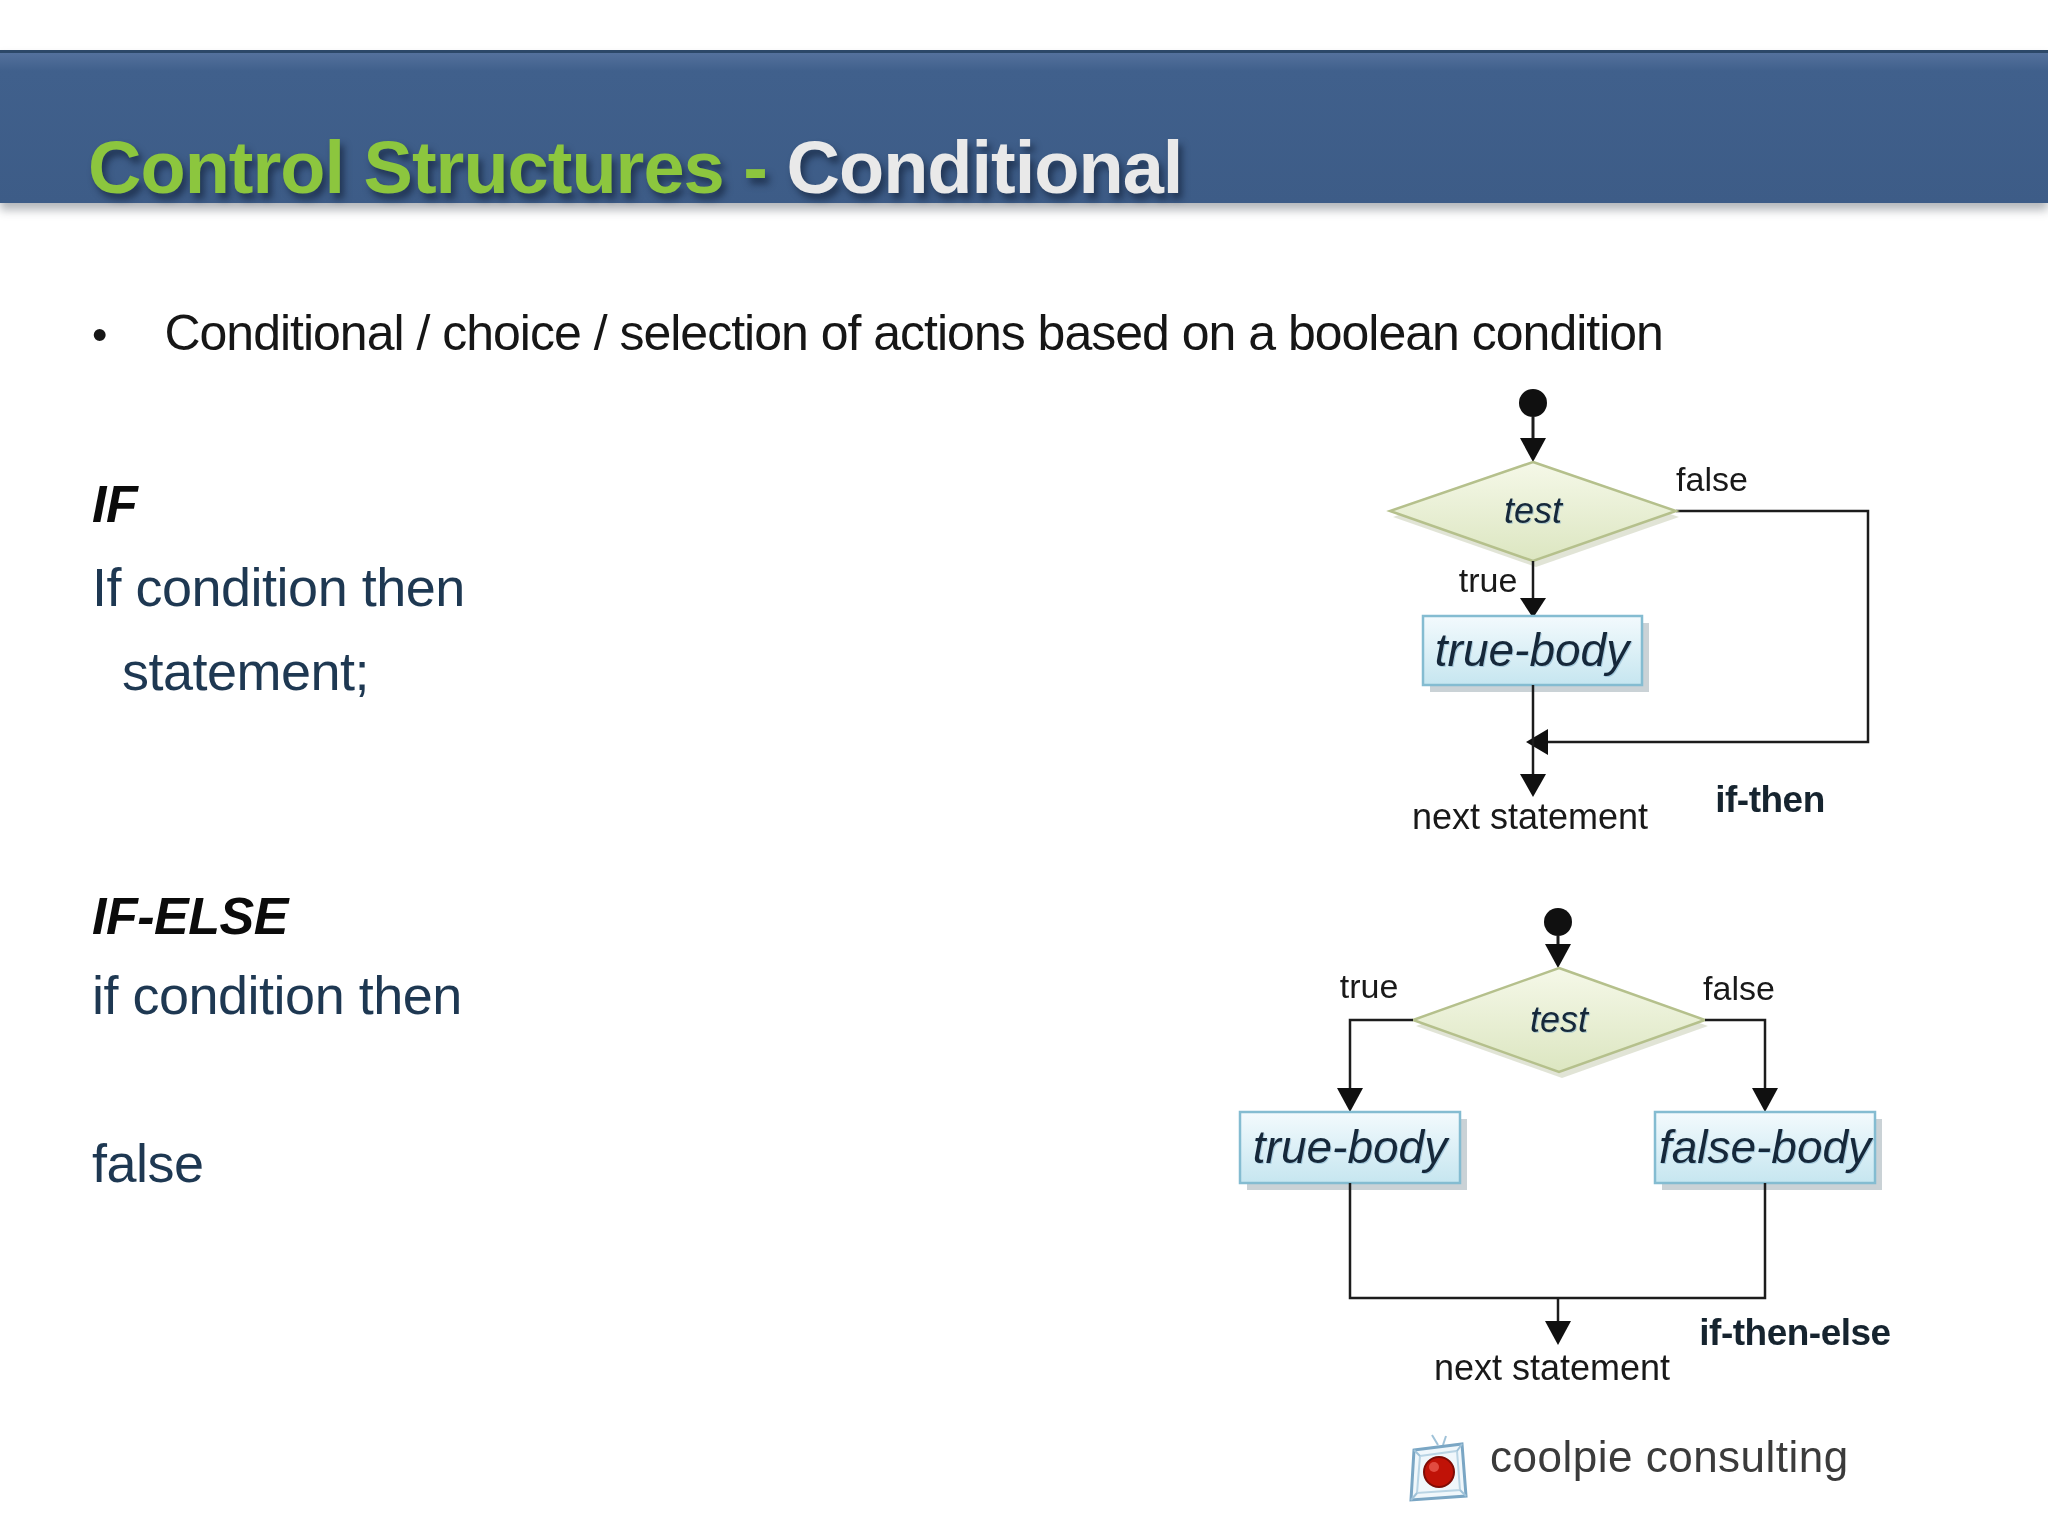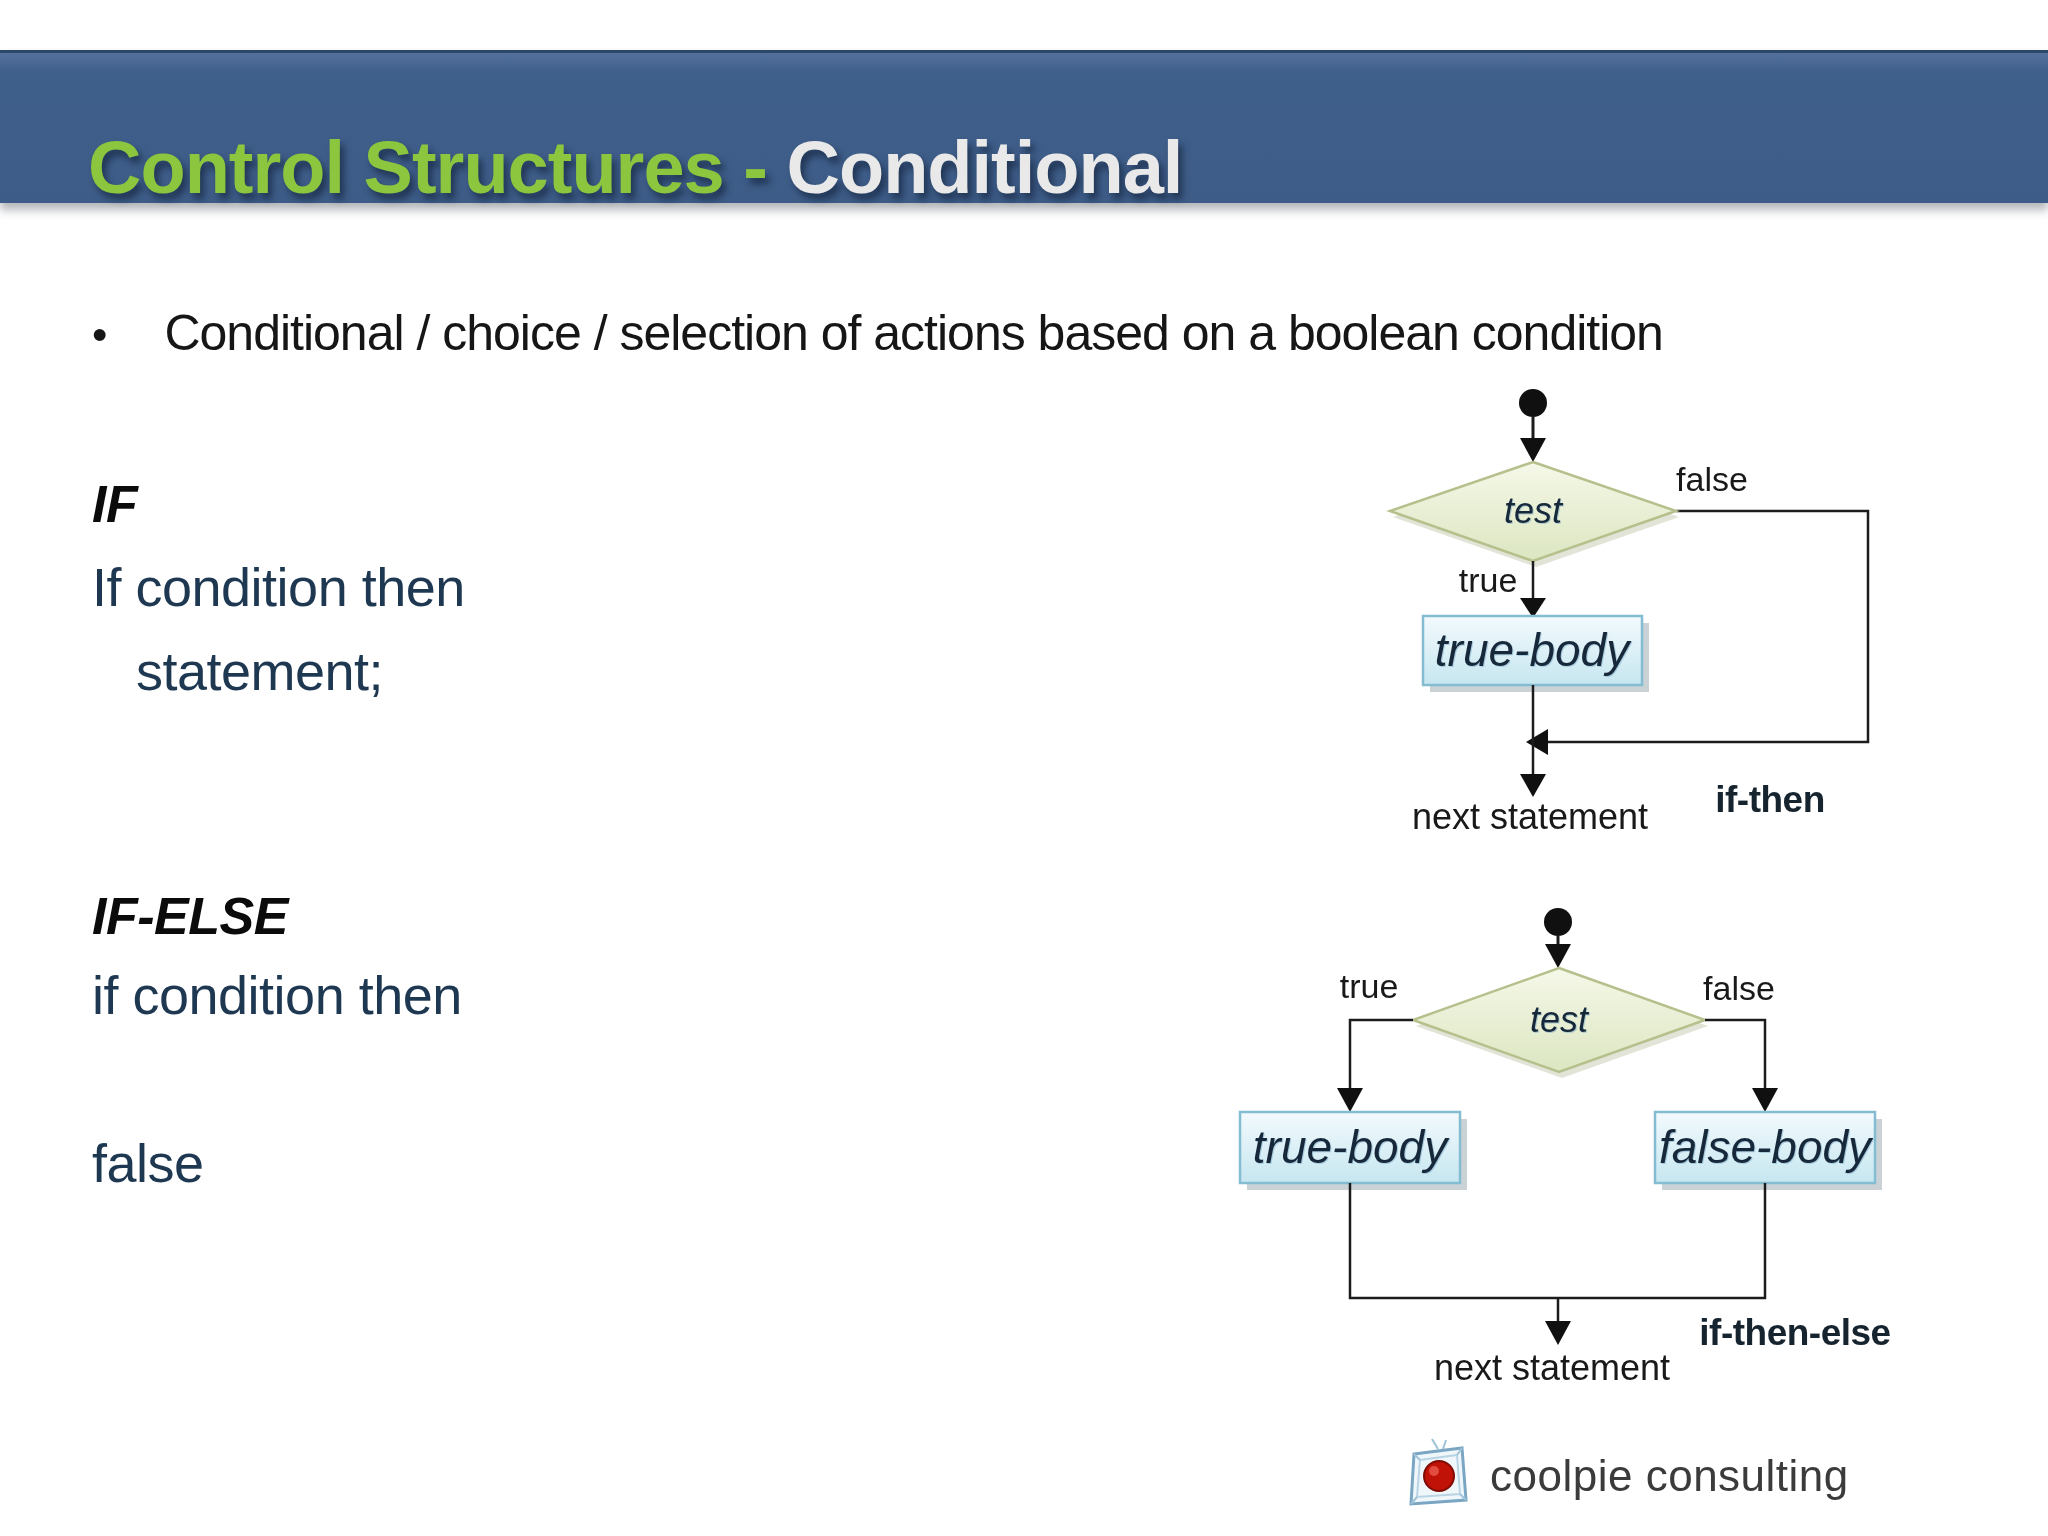--- a/index.html
+++ b/index.html
@@ -43,21 +43,21 @@
     white-space:nowrap;transform:translate(-50%,-50%);
     text-shadow:1px 1px 0 rgba(120,170,200,0.5);
   }
   .fcaption{
     position:absolute;font-size:37px;font-weight:bold;color:#16242f;
     white-space:nowrap;transform:translate(-50%,-50%);letter-spacing:-0.5px;
   }
   
   .logo{
     position:absolute;left:1402px;top:1432px;height:88px;
-    display:flex;align-items:center;
+    display:flex;
   }
   .logo-text{
     font-size:44px;color:#3b3b3b;margin-left:16px;letter-spacing:0.5px;
     white-space:nowrap;
   }
 </style>
 </head>
 <body>
 
 <div class="slide">
@@ -66,21 +66,21 @@
     <div class="header-title"><span class="t-green">Control Structures - </span><span class="t-white">Conditional</span></div>
   </div>
 
   <div class="bullet-line">
     <span class="bdot">•</span>
     <span>Conditional / choice / selection of actions based on a boolean condition</span>
   </div>
 
   <div class="kw" style="left:92px;top:474px;">IF</div>
   <div class="code" style="left:92px;top:556px;">If condition then</div>
-  <div class="code" style="left:136px;top:640px;">statement;</div>
+  <div class="code" style="left:122px;top:640px;">statement;</div>
 
   <div class="kw" style="left:92px;top:886px;text-align:center;">IF-ELSE</div>
   <div class="code" style="left:92px;top:964px;">if condition then</div>
   <div class="code" style="left:92px;top:1132px;">false</div>
 
   <div class="chart" style="left:1330px;top:380px;width:600px;height:470px;">
     <svg width="600" height="470" viewBox="0 0 600 470">
       <defs>
         <linearGradient id="dia1" x1="0" y1="0" x2="0" y2="1">
           <stop offset="0" stop-color="#f5f8e8"></stop>

